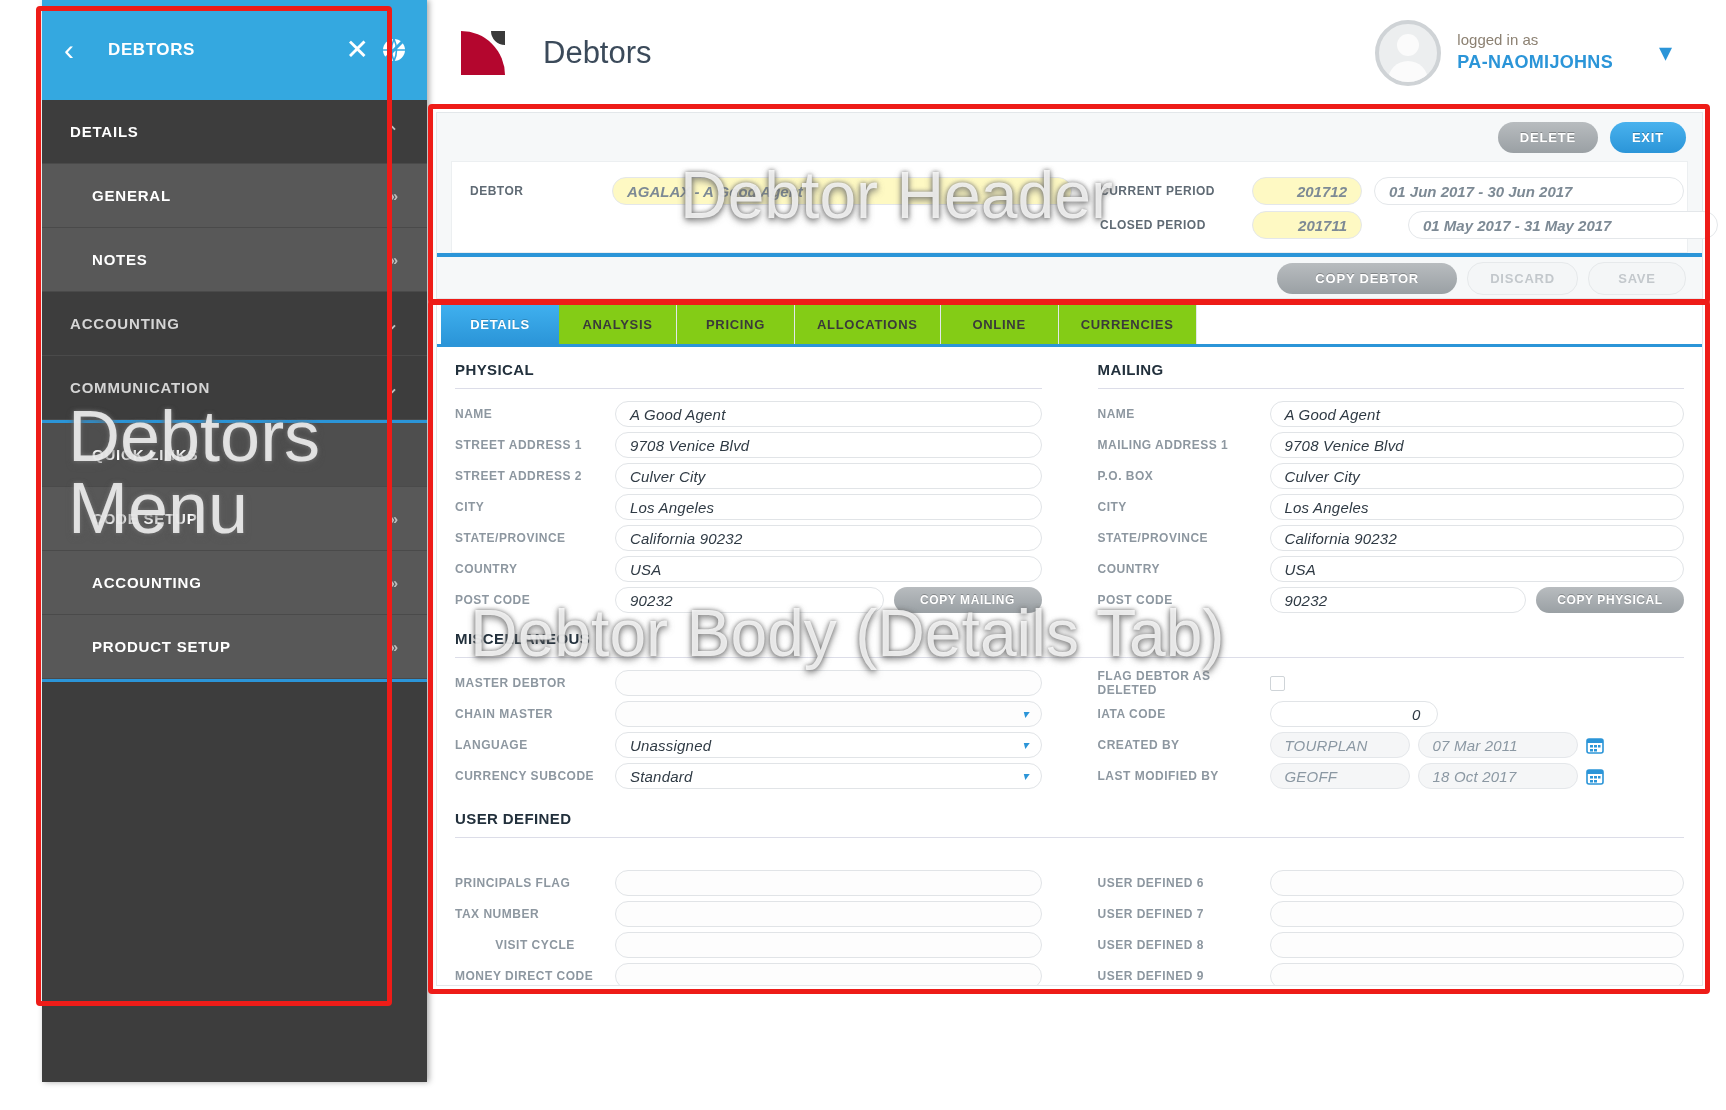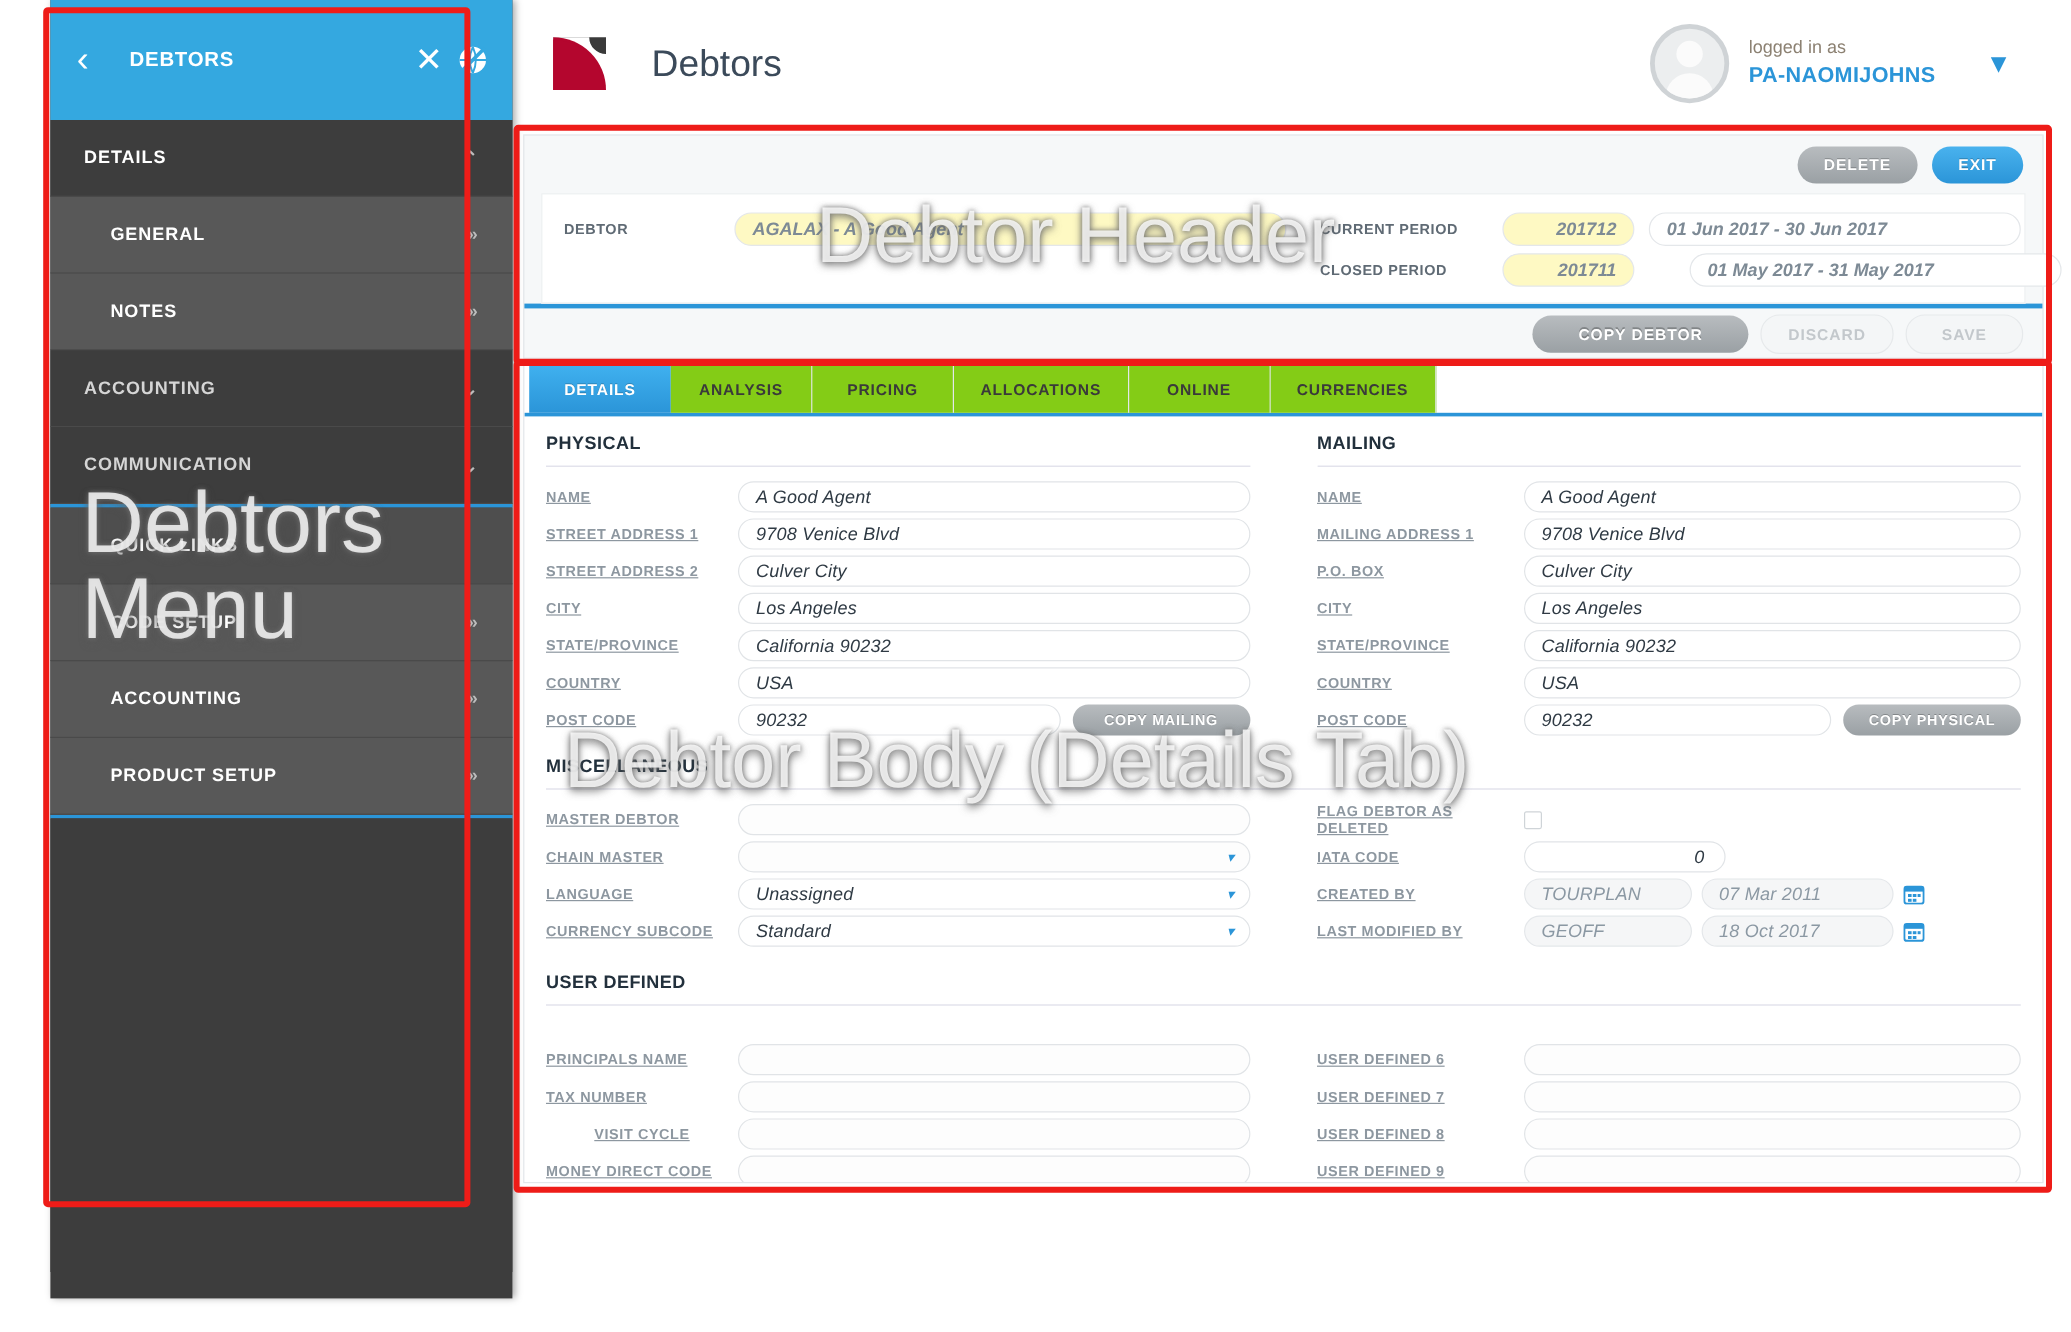--- a/index.html
+++ b/index.html
@@ -120,21 +120,21 @@
     padding-bottom: 6px; margin-bottom: 4px;
   }
   .sec-rule { border-bottom: 1px solid #dcdde8; margin-bottom: 10px; }
 
   .cols { display:flex; gap: 56px; }
   .col { flex: 1; min-width: 0; }
 
   .row { display:flex; align-items:center; height: 30px; margin-bottom: 1px; }
   .row .lab {
     width: 160px; flex: 0 0 160px;
-    font-size: 12px; font-weight: bold; color:#8d97a0; letter-spacing:.5px;text-decoration:underline;
+    font-size: 12px; font-weight: bold; color:#8d97a0; letter-spacing:.5px;
   }
   .row .lab.wide { width: 172px; flex: 0 0 172px; }
   .inp {
     flex: 1; height: 26px; border: 1px solid #e1e4e7; border-radius: 13px;
     background: #ffffff; padding: 0 14px;
     font-size: 15px; font-style: italic; font-weight: normal; color:#2f3a44;
     display:flex; align-items:center; letter-spacing: .2px;
   }
   .inp.empty { background:#fdfdfd; }
   .inp.grey { background:#f5f6f7; color:#8b98a3; border-color:#e4e7ea; }
@@ -392,21 +392,21 @@
         </div>
       </div>
 
       <div style="margin-top:18px;">
         <div class="sec-title">USER DEFINED</div>
         <div class="sec-rule"></div>
         <div class="spacer-lg"></div>
         <div class="cols">
           <div class="col">
             <div class="row" style="height:30px;">
-                <div class="lab">PRINCIPALS NAME</div>
+                <div class="lab">PRINCIPALS FLAG</div>
                 <div class="inp empty"></div>
               </div>
             <div class="row" style="height:30px;">
                 <div class="lab">TAX NUMBER</div>
                 <div class="inp empty"></div>
               </div>
             <div class="row" style="height:30px;text-align:center;">
                 <div class="lab">VISIT CYCLE</div>
                 <div class="inp empty"></div>
               </div>

